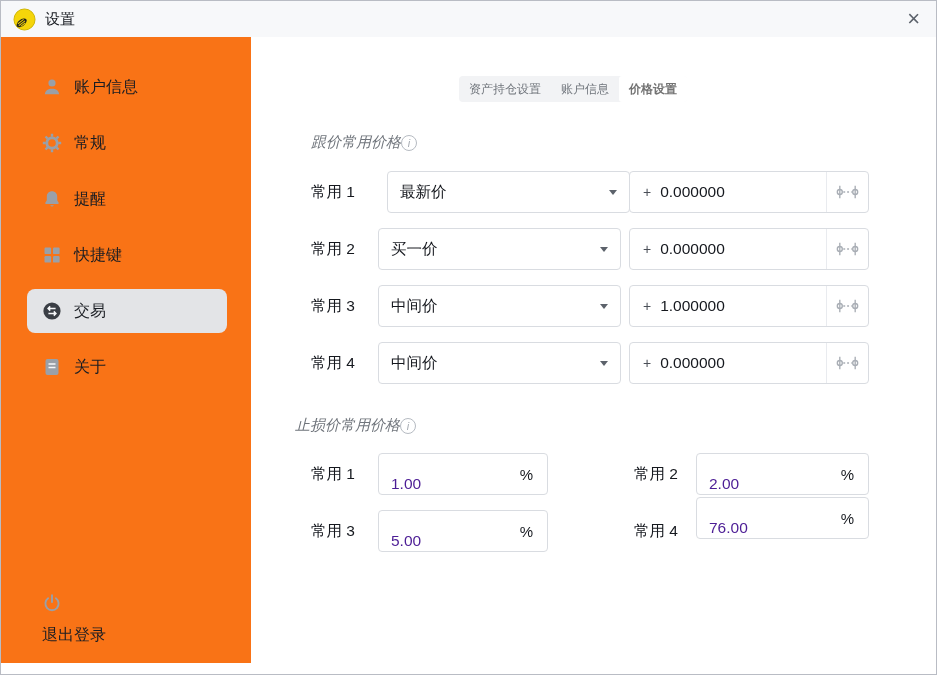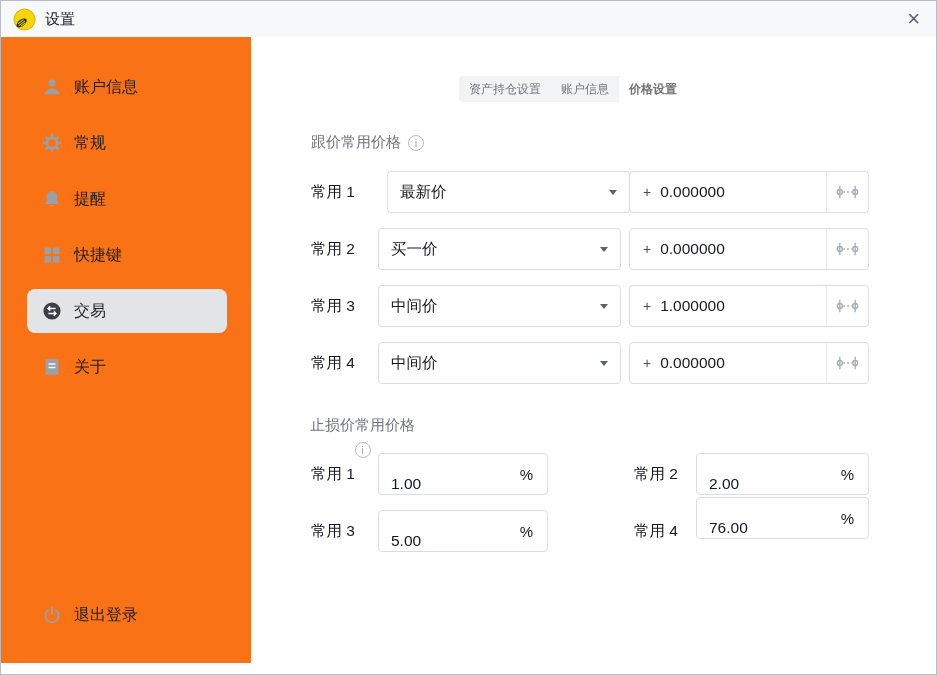--- a/index.html
+++ b/index.html
@@ -15,48 +15,48 @@
   .title{margin-left:9px;font-size:15px;color:#16191f;}
   .close{margin-left:auto;font-size:22px;color:#5c626b;line-height:1;padding:0 4px;cursor:default;}
   
   .sidebar{position:absolute;top:36px;left:0;width:250px;bottom:11px;background:#f97316;
     box-sizing:border-box;padding-top:28px;}
   .side-item{display:flex;align-items:center;gap:12px;height:44px;margin:0 24px 12px 26px;
     padding:0 15px;border-radius:8px;font-size:16px;color:#1a1d23;cursor:default;}
   .side-item.selected{background:#e3e4e7;}
   .sicon{width:20px;height:20px;display:flex;align-items:center;justify-content:center;flex:0 0 20px;}
   .sicon svg{width:20px;height:20px;display:block;}
-  .logout{position:absolute;bottom:26px;left:26px;height:44px;display:flex;align-items:center;
-    gap:12px;padding:0 15px;font-size:16px;color:#1a1d23;cursor:default;}
+  .logout{position:absolute;bottom:26px;left:26px;height:44px;display:flex;align-items:flex-start;
+    gap:12px;padding:0 15px;font-size:16px;color:#1a1d23;cursor:default;flex-direction:column;}
   
   .main{position:absolute;top:36px;left:250px;right:0;bottom:0;background:#fff;}
   .tabbar{position:absolute;left:208px;top:39px;height:26px;display:flex;align-items:stretch;
     background:#f2f3f5;border-radius:4px;}
   .tab{padding:0 10px;line-height:26px;font-size:12px;color:#70757c;white-space:nowrap;cursor:default;}
   .tab.active{background:#ffffff;color:#737373;font-weight:700;border-radius:3px;}
-  .section-title{position:absolute;font-size:15px;color:#70757c;display:flex;align-items:center;gap:7px;}
+  .section-title{position:absolute;font-size:15px;color:#70757c;display:flex;align-items:center;font-style:italic;}
   .info{width:16px;height:16px;border:1px solid #b6bbc2;border-radius:50%;color:#a7acb3;
     font-size:11px;line-height:14px;text-align:center;box-sizing:border-box;display:inline-block;}
   .row-label{position:absolute;font-size:15.5px;color:#15181e;line-height:42px;white-space:nowrap;}
   .select{position:absolute;width:243px;height:42px;border:1px solid #d9dce1;border-radius:4px;
     box-sizing:border-box;display:flex;align-items:center;padding:0 12px;font-size:15.5px;
     color:#15181e;background:#fff;cursor:default;}
   .caret{margin-left:auto;width:0;height:0;border-left:4.5px solid transparent;
     border-right:4.5px solid transparent;border-top:5.5px solid #5c626b;}
   .offset{position:absolute;width:240px;height:42px;border:1px solid #d9dce1;border-radius:4px;
     box-sizing:border-box;display:flex;align-items:center;background:#fff;}
   .plus{padding:0 9px 0 13px;font-size:14px;color:#4a4f57;}
   .offset input{border:none;outline:none;font-size:15.5px;color:#15181e;width:118px;
     font-family:inherit;padding:0;background:transparent;}
   .step{margin-left:auto;width:41px;height:100%;border-left:1px solid #e9ebef;
     display:flex;align-items:center;justify-content:center;}
   .step svg{width:25px;height:16px;display:block;}
   .stop-input{position:absolute;height:42px;border:1px solid #d9dce1;border-radius:4px;
     box-sizing:border-box;display:flex;align-items:center;padding:0 14px 0 12px;background:#fff;}
-  .stop-input input{border:none;outline:none;font-size:15.5px;color:#0f172a;flex:1;min-width:0;
+  .stop-input input{border:none;outline:none;font-size:15.5px;color:#4c1d95;flex:1;min-width:0;
     font-family:inherit;padding:0;background:transparent;margin-top:20px;}
   .unit{font-size:15px;color:#15181e;}
 </style>
 </head>
 <body>
 
 <div class="titlebar">
   <span class="logo">
     <svg viewBox="0 0 24 24">
       <circle cx="12" cy="12" r="11" fill="#f5d50a" stroke="#cdb400" stroke-width="1"></circle>
@@ -229,21 +229,21 @@
     <span class="step">
       <svg viewBox="0 0 26 16" fill="none" stroke="#a9aeb5" stroke-width="1.4">
         <circle cx="5" cy="8" r="2.6"></circle>
           <circle cx="21" cy="8" r="2.6"></circle>
         <path d="M5 1.5v13M21 1.5v13"></path>
         <path d="M8.6 8h8.8" stroke-dasharray="2 2"></path>
       </svg>
     </span>
   </div>
 
-  <div class="section-title" style="left:59px;top:379px;flex-direction:column;">
+  <div class="section-title" style="left:44px;top:379px;">
     <span>止损价常用价格</span>
     <span class="info">i</span>
   </div>
 
   <span class="row-label" style="left:60px;top:416px;">常用 1</span>
   <div class="stop-input" style="left:127px;top:416px;width:170px;">
     <input value="1.00" style="">
     <span class="unit">%</span>
   </div>
 

